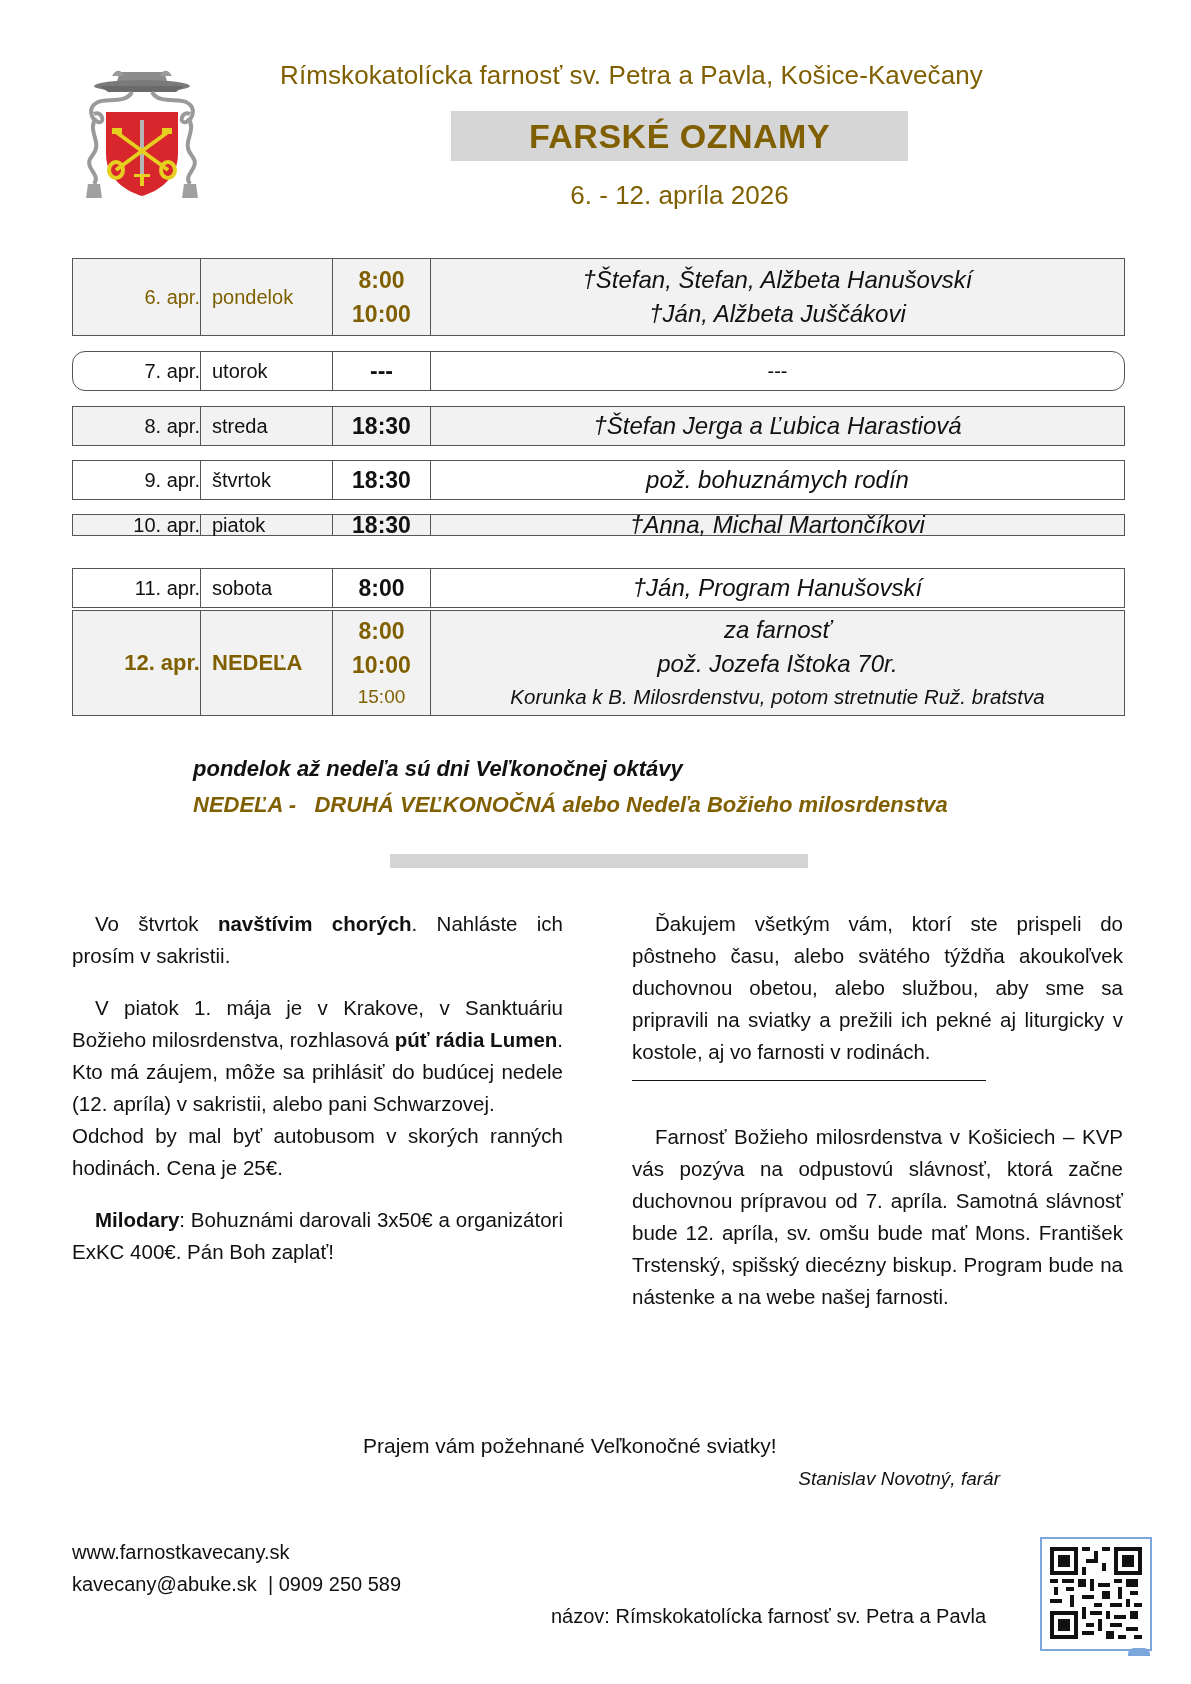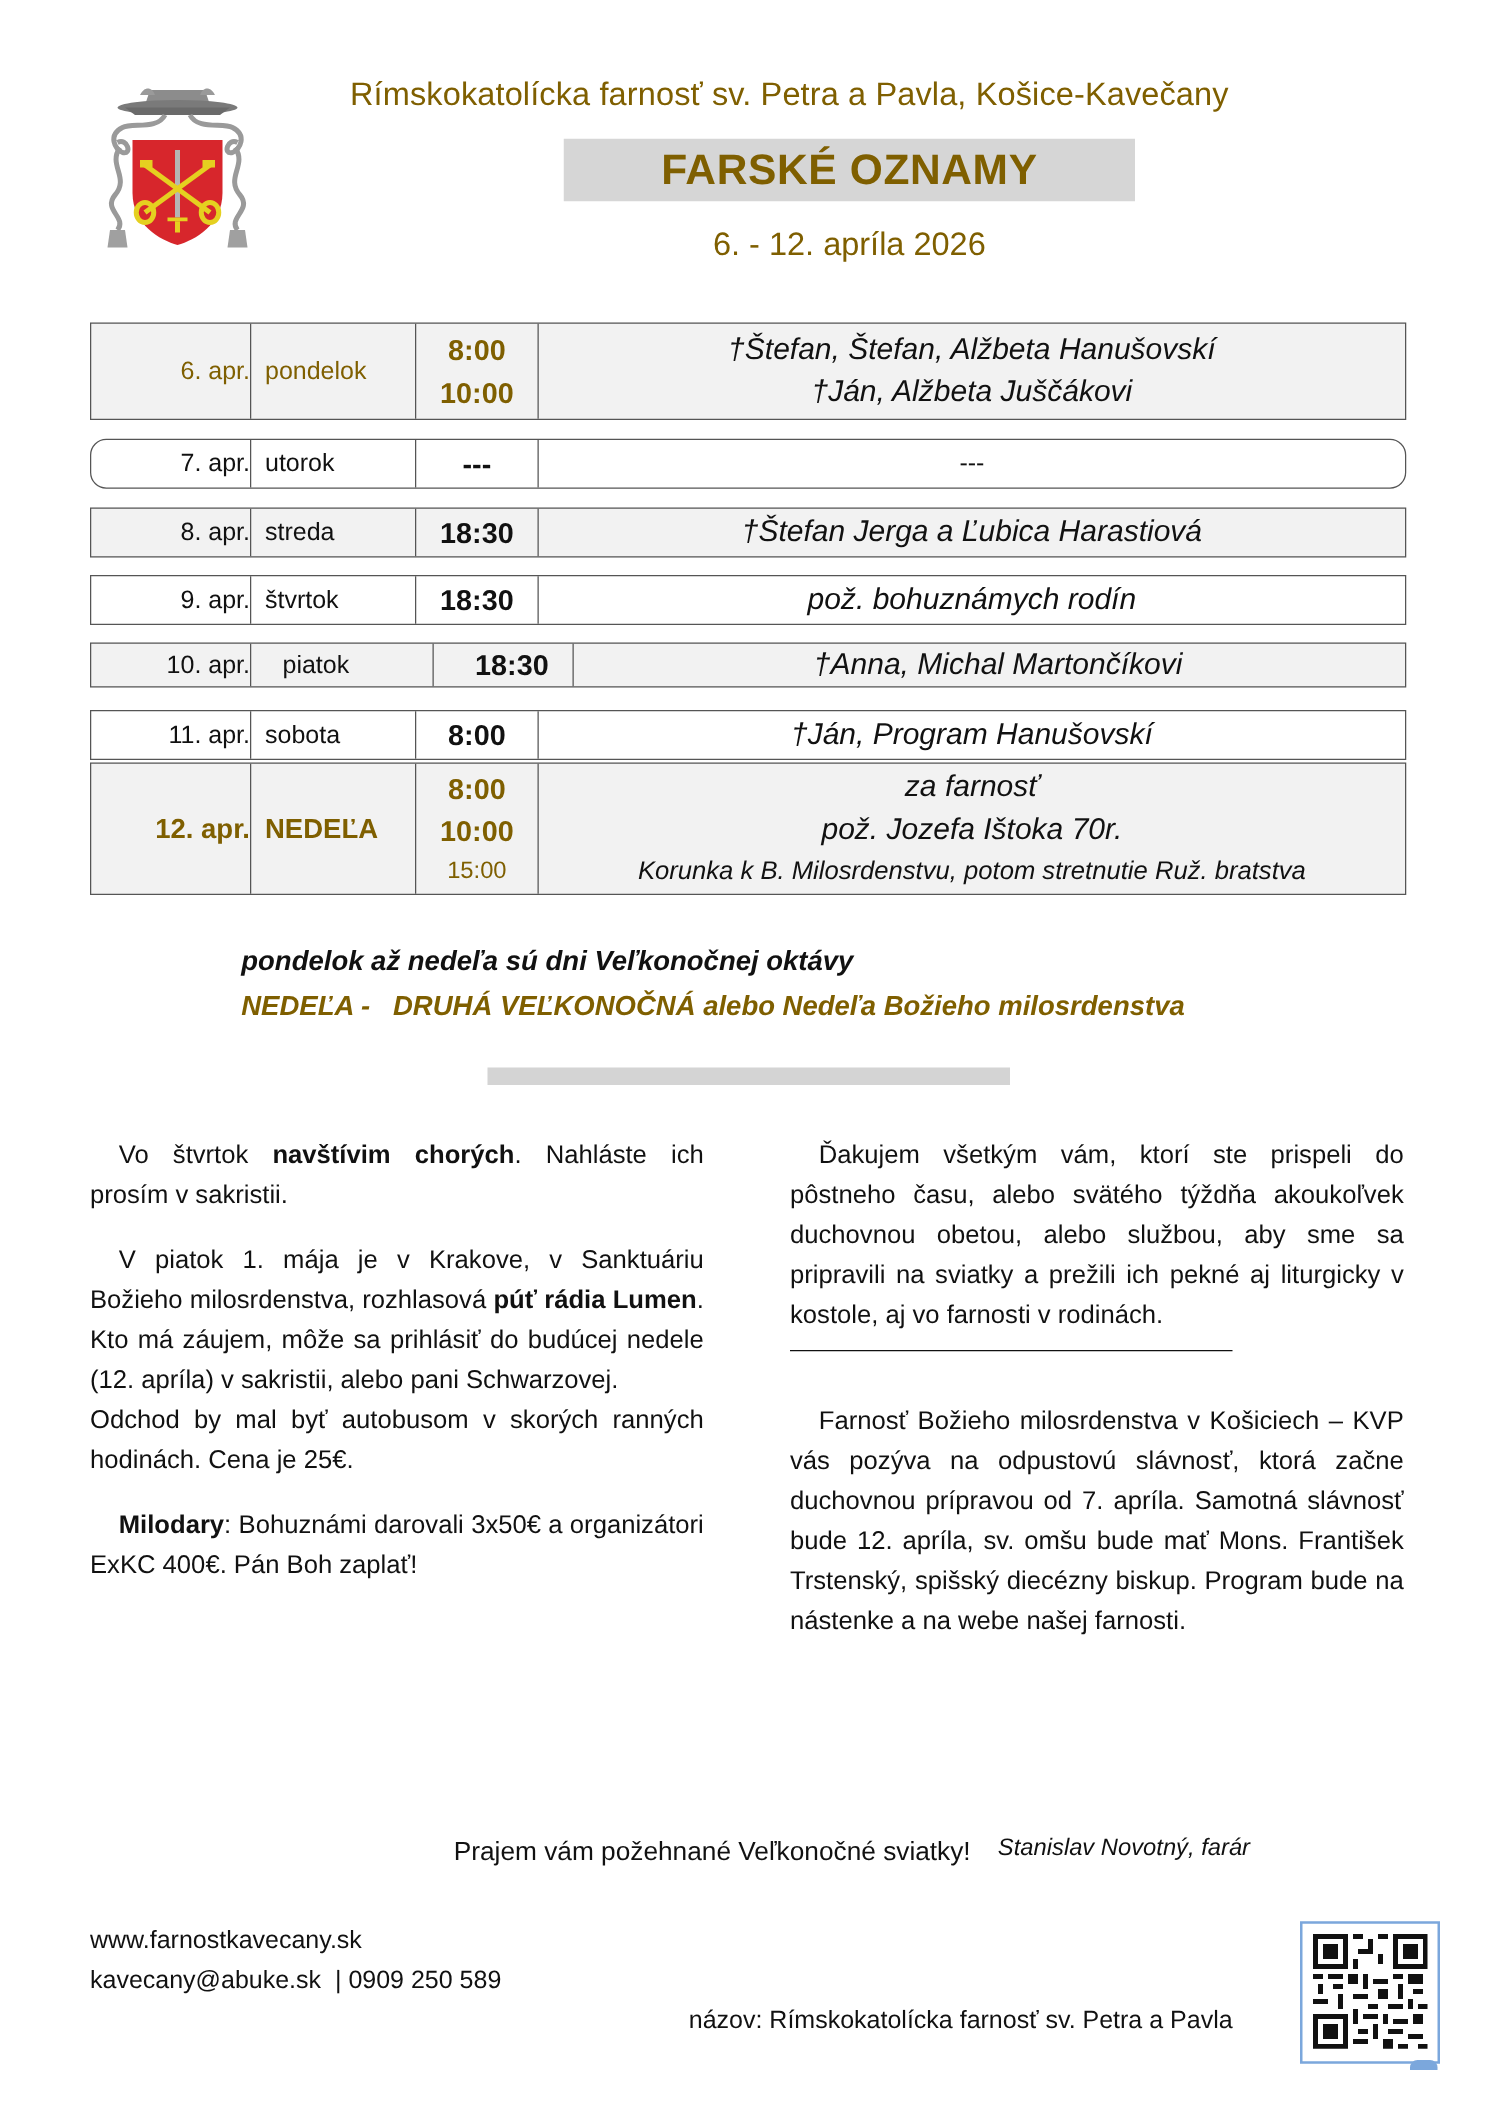--- a/index.html
+++ b/index.html
@@ -82,21 +82,21 @@
     .col p.noindent { text-indent: 0; }
     .col p.tight { margin-bottom: 0; }
     .col b { font-weight: bold; }
     .rule-line {
       width: 354px; border-bottom: 1.5px solid #111; height: 1px; margin: 12px 0 40px 0;
     }
 
     
     .greeting {
       position: absolute; left: 363px; top: 1434px;
-      font-size: 21px; white-space: nowrap; margin-top: 36px;
+      font-size: 21px; white-space: nowrap;
     }
     .signature {
       position: absolute; left: 660px; top: 1468px; width: 340px; text-align: right;
       font-size: 19px; font-style: italic; white-space: nowrap;
     }
 
     
     .footer-left {
       position: absolute; left: 72px; top: 1536px;
       font-size: 20px; line-height: 32px; white-space: nowrap;
@@ -196,21 +196,21 @@
   <div class="cell c-date">9. apr.</div>
   <div class="cell c-day">štvrtok</div>
   <div class="cell c-time">
     <span>18:30</span>
   </div>
   <div class="cell c-intent">
     <span>pož. bohuznámych rodín</span>
   </div>
 </div>
 
-<div class="row shaded" style="top:514px;height:36px;gap:14px;">
+<div class="row shaded" style="top:514px;height:22px;">
   <div class="cell c-date">10. apr.</div>
   <div class="cell c-day">piatok</div>
   <div class="cell c-time">
     <span>18:30</span>
   </div>
   <div class="cell c-intent">
     <span>†Anna, Michal Martončíkovi</span>
   </div>
 </div>
 

